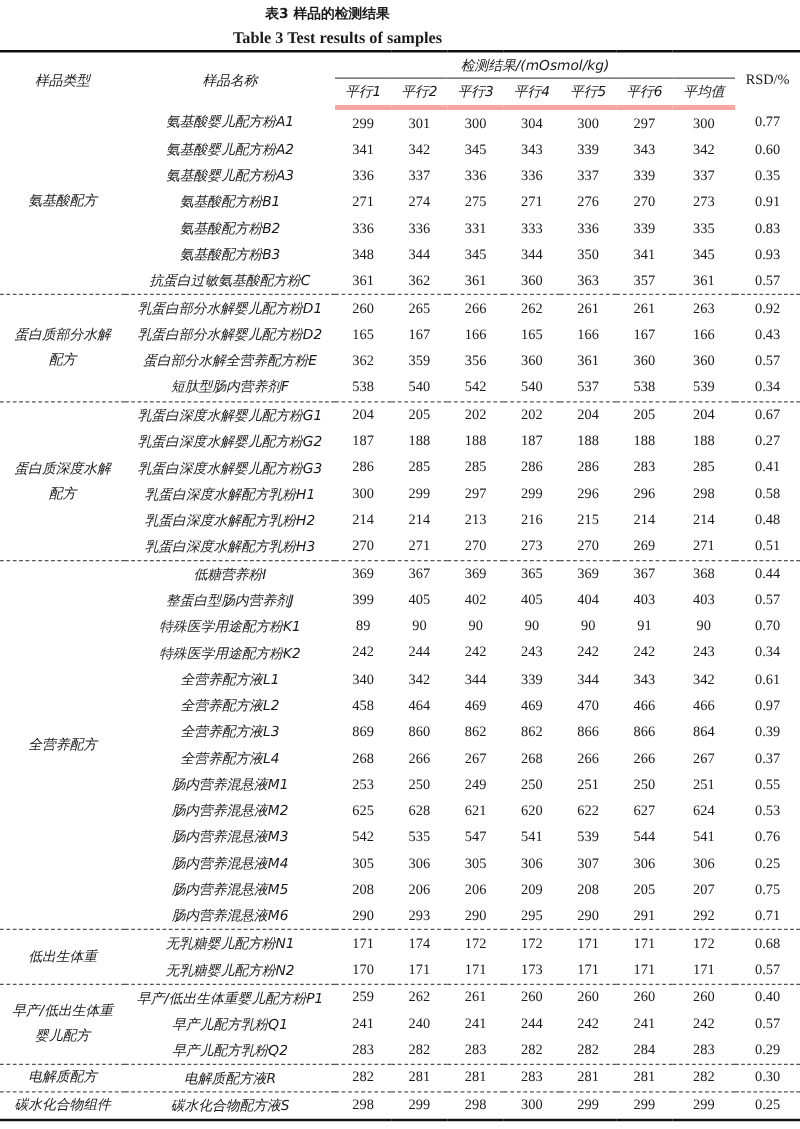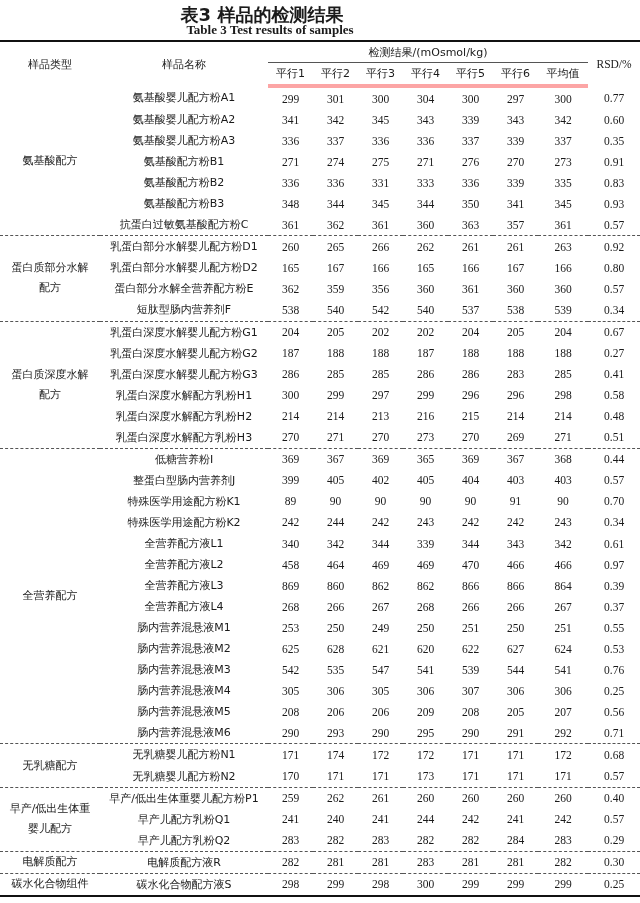--- a/index.html
+++ b/index.html
@@ -2,21 +2,21 @@
 <html><head>
 <meta charset="utf-8">
 <style>
   html, body { margin: 0; padding: 0; background: #ffffff; }
   body {
     width: 640px; height: 903px; overflow: hidden;
     font-family: "Liberation Serif", "DejaVu Serif", serif;
     color: #1a1a1a;
   }
   .title-cn {
-    text-align: center; font-size: 18px; font-weight: bold;
+    text-align: center; font-size: 11px; font-weight: bold;
     font-family: "DejaVu Sans", sans-serif;
     position: absolute; top: 3px; left: 0; width: 524px;
   }
   .title-en {
     text-align: center; font-size: 13px; font-weight: bold;
     position: absolute; top: 22px; left: 0; width: 540px;
   }
   .tbl-wrap { position: absolute; top: 40px; left: 0; width: 640px; }
   table { border-collapse: collapse; width: 640px; table-layout: fixed; }
   th, td {
@@ -24,21 +24,21 @@
     white-space: nowrap;
   }
   thead tr.top th { border-top: 2px solid #111; }
   thead tr.h1 th { height: 20px; }
   thead tr.h2 th { height: 21px; }
   .sub-head { border-bottom: 1px solid #555; }
   thead tr.h2 th { border-bottom: 4px solid #fca5a5; }
   tbody td { height: 21.05px; }
   tbody tr.grp-start td { border-top: 1px dashed #555; }
   tbody tr.last td { border-bottom: 2px solid #111; }
-  .cn { font-family: "DejaVu Sans", sans-serif; font-size: 11px; }
+  .cn { font-family: "DejaVu Sans", sans-serif; font-size: 11px; font-style: italic; }
   td.type { vertical-align: middle; line-height: 20px; }
 </style>
 </head>
 <body>
 
 <div class="title-cn">表3 样品的检测结果</div>
 <div class="title-en">Table 3 Test results of samples</div>
 
 <div class="tbl-wrap">
   <table>
@@ -165,21 +165,21 @@
         </tr>
         <tr>
           <td class="cn">乳蛋白部分水解婴儿配方粉D2</td>
           <td>165</td>
           <td>167</td>
           <td>166</td>
           <td>165</td>
           <td>166</td>
           <td>167</td>
           <td>166</td>
-          <td>0.80</td>
+          <td>0.43</td>
         </tr>
         <tr>
           <td class="cn">蛋白部分水解全营养配方粉E</td>
           <td>362</td>
           <td>359</td>
           <td>356</td>
           <td>360</td>
           <td>361</td>
           <td>360</td>
           <td>360</td>
@@ -399,35 +399,35 @@
         </tr>
         <tr>
           <td class="cn">肠内营养混悬液M5</td>
           <td>208</td>
           <td>206</td>
           <td>206</td>
           <td>209</td>
           <td>208</td>
           <td>205</td>
           <td>207</td>
-          <td>0.56</td>
+          <td>0.75</td>
         </tr>
         <tr>
           <td class="cn">肠内营养混悬液M6</td>
           <td>290</td>
           <td>293</td>
           <td>290</td>
           <td>295</td>
           <td>290</td>
           <td>291</td>
           <td>292</td>
           <td>0.71</td>
         </tr>
         <tr class="grp-start">
-          <td rowspan="2" class="cn type" style="white-space: pre-line;">无乳糖配方</td>
+          <td rowspan="2" class="cn type" style="white-space: pre-line;">低出生体重</td>
           <td class="cn">无乳糖婴儿配方粉N1</td>
           <td>171</td>
           <td>174</td>
           <td>172</td>
           <td>172</td>
           <td>171</td>
           <td>171</td>
           <td>172</td>
           <td>0.68</td>
         </tr>

